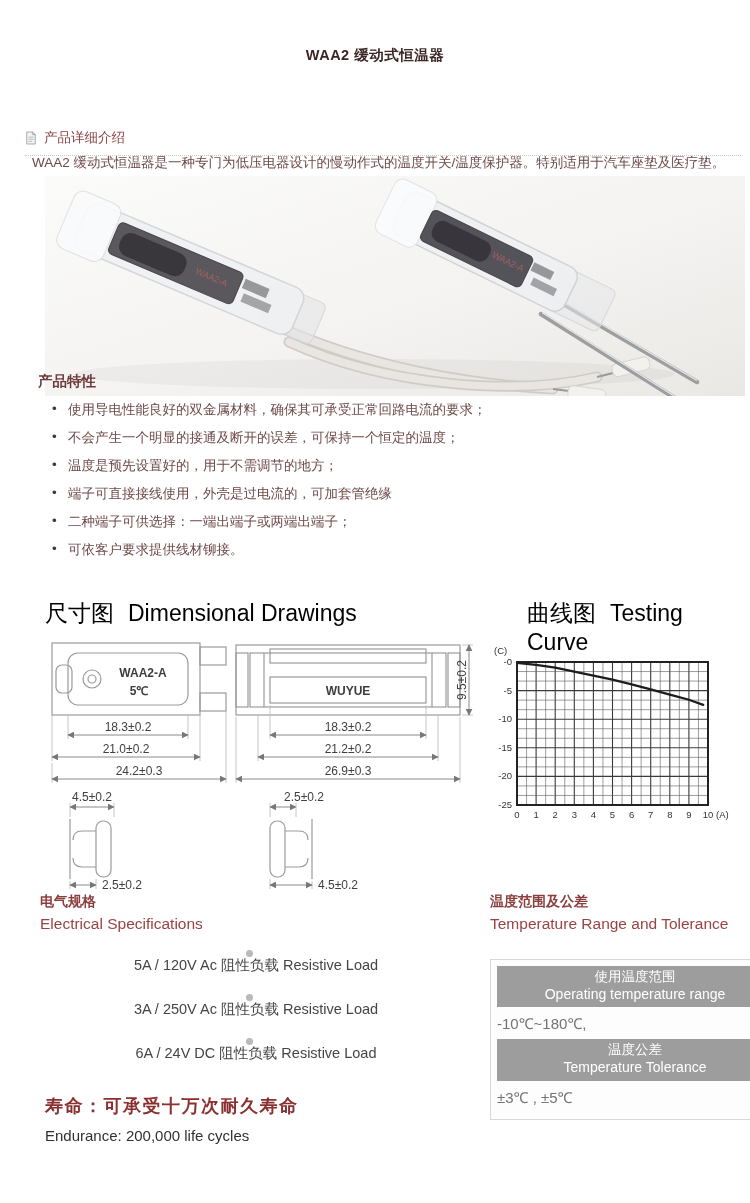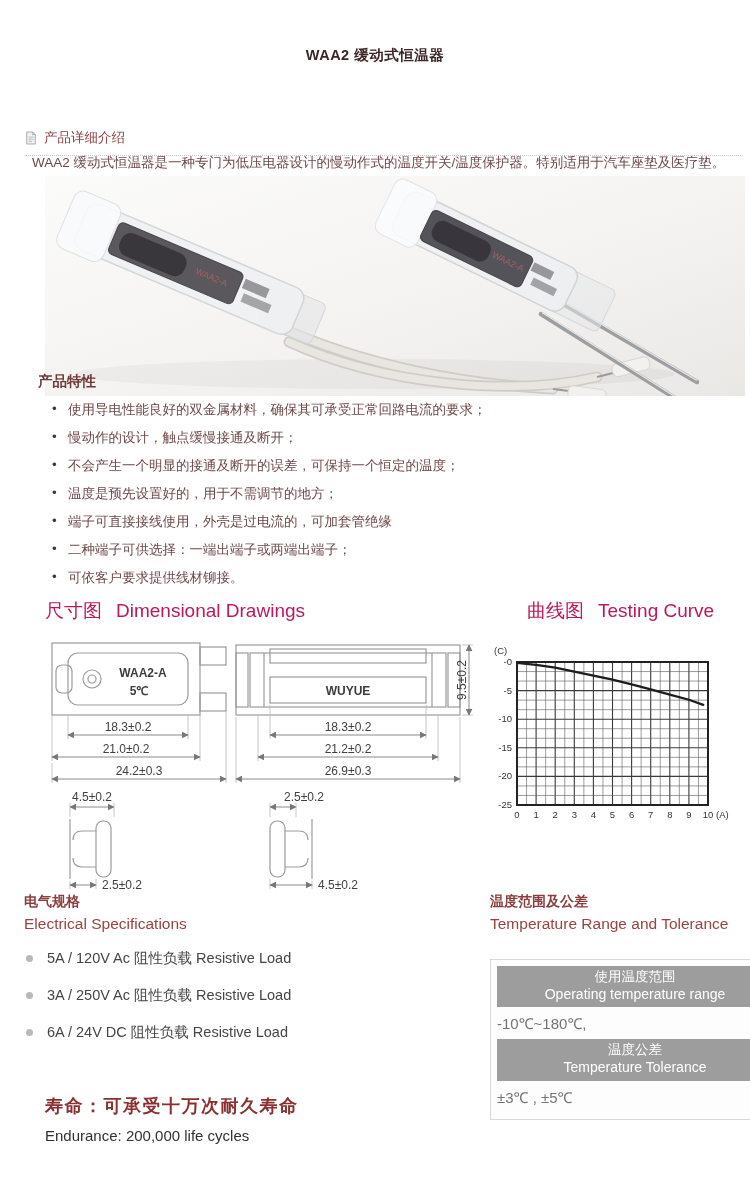--- a/index.html
+++ b/index.html
@@ -21,40 +21,40 @@
 
   .photo{position:absolute;left:45px;top:176px;width:700px;height:220px;}
 
   .features{position:absolute;left:38px;top:372px;width:480px;}
   .features-header{font-size:14.5px;font-weight:bold;color:#6e3a3a;}
   .features-list{list-style:none;margin:12px 0 0 0;padding:0 0 0 14px;}
   .features-list li{position:relative;padding-left:16px;margin-bottom:14px;
                     font-size:13.5px;line-height:14px;color:#6d4848;}
   .features-list li::before{content:"•";position:absolute;left:0;top:-1px;color:#4a3535;}
 
-  .sec-header{position:absolute;font-size:19px;color:#be185d;}
+  .sec-header{position:absolute;font-size:23px;color:#000000;}
   .sec-header .en{margin-left:14px;}
   .dim-header{left:45px;top:598px;}
   .curve-header{left:487px;top:598px;margin-left:40px;}
 
   .drawings{position:absolute;left:40px;top:637px;width:435px;height:256px;}
   .drawings .part{fill:none;stroke:#9b9b9b;stroke-width:1.2;}
   .drawings .dim{stroke:#8a8a8a;stroke-width:1;}
   .drawings .ext{stroke:#b8b8b8;stroke-width:.8;}
   .drawings text{fill:#3f3f3f;font-size:12px;font-family:"Liberation Sans",sans-serif;}
   .drawings .partlabel{font-weight:bold;fill:#3d3d3d;}
 
   .chart{position:absolute;left:480px;top:640px;width:265px;height:185px;}
 
-  .elec{position:absolute;left:24px;top:893px;width:430px;}
+  .elec{position:absolute;left:40px;top:893px;width:430px;}
   .zh-head{font-size:14px;font-weight:bold;color:#8b3e3e;}
   .en-head{font-size:15.5px;color:#9a4343;margin-top:4px;}
   .elec-list{list-style:none;margin:17px 0 0 2px;padding:0;}
   .elec-list li{display:flex;align-items:center;margin-bottom:21px;
-                font-size:14.5px;line-height:16px;color:#454545;}
+                font-size:14.5px;line-height:16px;color:#454545;flex-direction:column;}
   .elec-list .dot{width:7px;height:7px;border-radius:50%;background:#b9b9b9;
                   margin-right:14px;flex:0 0 auto;}
 
   .temp{position:absolute;left:490px;top:893px;width:290px;}
   .temp-table{margin-top:26px;border:1px solid #d8d8d8;background:#fdfdfd;padding:6px;}
   .band{background:#9d9d9d;color:#fff;text-align:center;padding:3px 0 4px 0;line-height:1.25;}
   .band .zh{font-size:13.5px;}
   .band .en{font-size:14px;}
   .tval{text-align:left;font-size:15px;color:#737373;padding:6px 0;}
 
@@ -133,21 +133,20 @@
         <rect x="146" y="24" width="26" height="8" fill="#a3a3a7"></rect>
         <text x="116" y="24" font-size="9" fill="#a36060" text-anchor="middle">WAA2-A</text>
       </g>
     </g>
   </svg>
 
   <div class="features">
     <div class="features-header">产品特性</div>
     <ul class="features-list">
       <li>使用导电性能良好的双金属材料，确保其可承受正常回路电流的要求；</li>
-      <li>慢动作的设计，触点缓慢接通及断开；</li>
       <li>不会产生一个明显的接通及断开的误差，可保持一个恒定的温度；</li>
       <li>温度是预先设置好的，用于不需调节的地方；</li>
       <li>端子可直接接线使用，外壳是过电流的，可加套管绝缘</li>
       <li>二种端子可供选择：一端出端子或两端出端子；</li>
       <li>可依客户要求提供线材铆接。</li>
     </ul>
   </div>
 
   <div class="sec-header dim-header">
     <span class="zh">尺寸图</span><span class="en">Dimensional Drawings</span>

